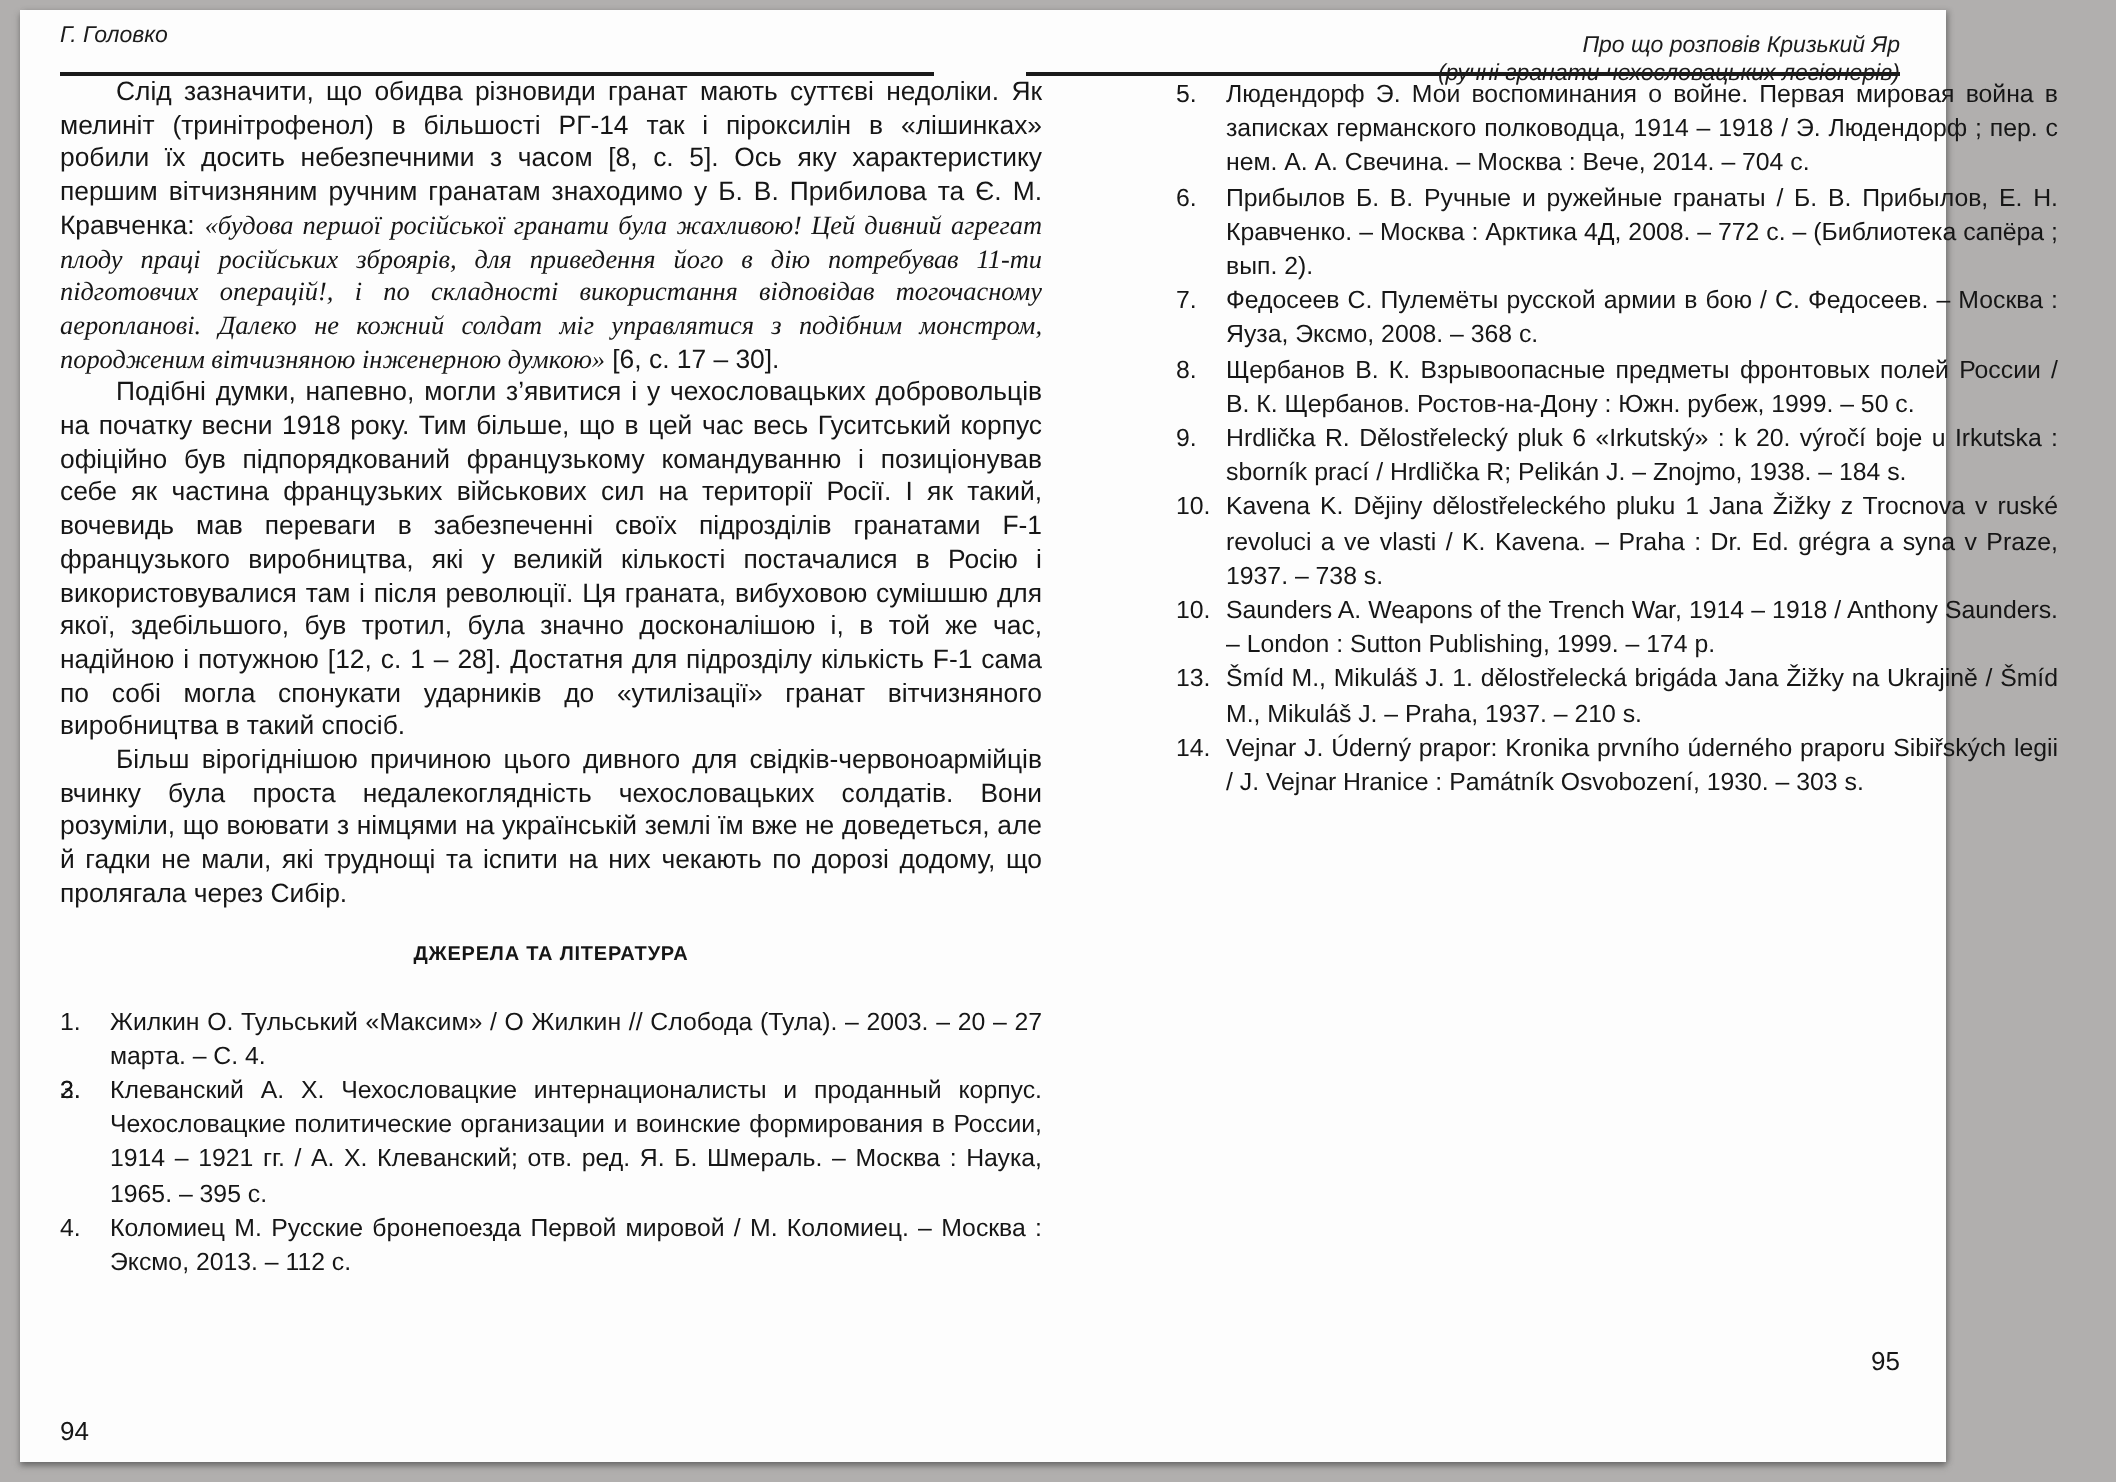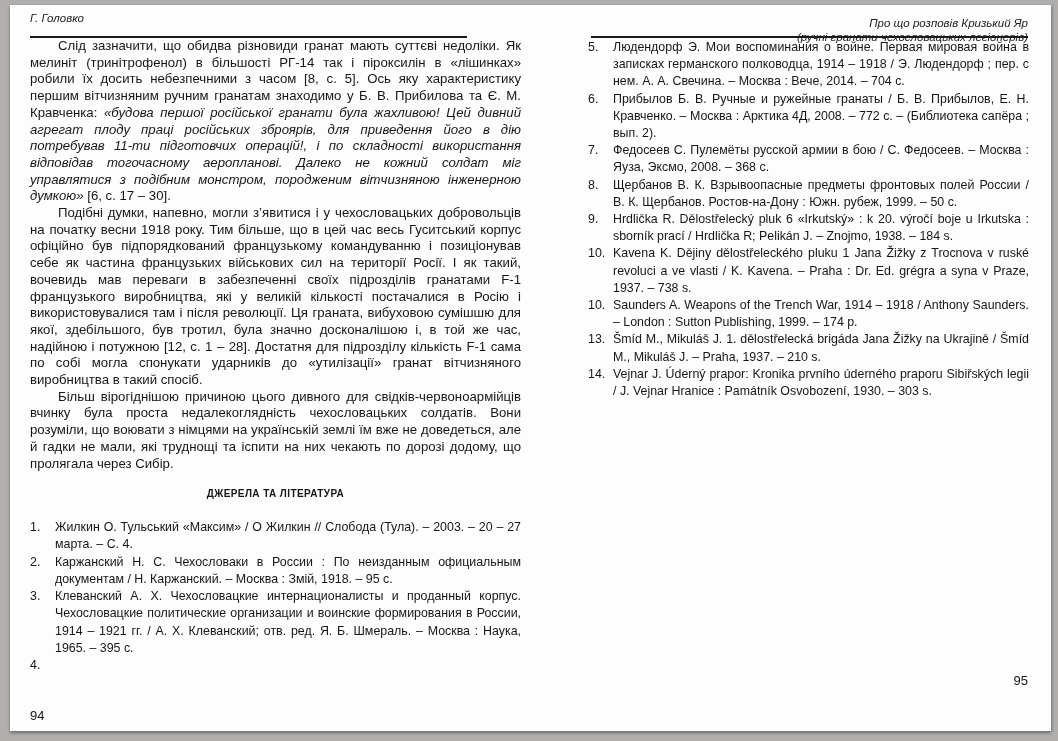--- a/index.html
+++ b/index.html
@@ -7,21 +7,21 @@
     width: 1058px; height: 741px;
     background: #b1afae;
     font-family: "Liberation Sans", "DejaVu Sans", sans-serif;
     color: #1a1a1a;
     overflow: hidden;
     position: relative;
   }
   .spread {
     position: absolute;
     left: 10px; top: 5px;
-    width: 1041px; height: 726px;
+    width: 963px; height: 726px;
     background: #fdfdfd;
     box-shadow: 0 2px 3px rgba(60,60,60,.55), 2px 0 2px rgba(90,90,90,.25);
   }
   .hdr-left {
     position: absolute; left: 20px; top: 7px;
     font-style: italic; font-size: 11.5px; color: #1c1c1c;
   }
   .hdr-right {
     position: absolute; right: 23px; top: 12px;
     text-align: right; font-style: italic;
@@ -35,21 +35,21 @@
 
   .col { position: absolute; }
   .col-left  { left: 20px;  top: 33px; width: 491px; }
   .col-right { left: 578px; top: 34px; width: 441px; }
 
   .para {
     font-size: 13.2px; line-height: 16.7px;
     text-align: justify; text-indent: 28px;
     color: #161616;
   }
-  .para .it { font-style: italic; }
+  .para .it { font-style: italic; font-family: Liberation Serif, serif; }
 
   .section-heading {
     margin-top: 16px;
     text-align: center;
     font-weight: bold;
     font-size: 10px;
     letter-spacing: 0.4px;
     color: #161616;
   }
   .ref-list { margin-top: 20px; }
@@ -84,23 +84,23 @@
 
   <div class="col col-left">
     <div>
         <p class="para"><span>Слід зазначити, що обидва різновиди гранат мають суттєві недоліки. Як мелиніт (тринітрофенол) в більшості РГ-14 так і піроксилін в «лішинках» робили їх досить небезпечними з часом [8, с. 5]. Ось яку характеристику першим вітчизняним ручним гранатам знаходимо у Б. В. Прибилова та Є. М. Кравченка: </span><span class="it">«будова першої російської гранати була жахливою! Цей дивний агрегат плоду праці російських зброярів, для приведення його в дію потребував 11-ти підготовчих операцій!, і по складності використання відповідав тогочасному аеропланові. Далеко не кожний солдат міг управлятися з подібним монстром, породженим вітчизняною інженерною думкою»</span><span> [6, с. 17 – 30].</span></p>
         <p class="para"><span>Подібні думки, напевно, могли з’явитися і у чехословацьких добровольців на початку весни 1918 року. Тим більше, що в цей час весь Гуситський корпус офіційно був підпорядкований французькому командуванню і позиціонував себе як частина французьких військових сил на території Росії. І як такий, вочевидь мав переваги в забезпеченні своїх підрозділів гранатами F-1 французького виробництва, які у великій кількості постачалися в Росію і використовувалися там і після революції. Ця граната, вибуховою сумішшю для якої, здебільшого, був тротил, була значно досконалішою і, в той же час, надійною і потужною [12, с. 1 – 28]. Достатня для підрозділу кількість F-1 сама по собі могла спонукати ударників до «утилізації» гранат вітчизняного виробництва в такий спосіб.</span></p>
         <p class="para"><span>Більш вірогіднішою причиною цього дивного для свідків-червоноармійців вчинку була проста недалекоглядність чехословацьких солдатів. Вони розуміли, що воювати з німцями на українській землі їм вже не доведеться, але й гадки не мали, які труднощі та іспити на них чекають по дорозі додому, що пролягала через Сибір.</span></p>
       </div>
     <h2 class="section-heading">ДЖЕРЕЛА ТА ЛІТЕРАТУРА</h2>
     <div class="ref-list">
         <div class="ref"><span class="ref-num">1.</span><span>Жилкин О. Тульський «Максим» / О Жилкин // Слобода (Тула). – 2003. – 20 – 27 марта. – С. 4.</span></div>
-        <div class="ref"><span class="ref-num">2.</span><span>Каржанский Н. С. Чехословаки в России : По неизданным официальным документам / Н. Каржанский. – Москва : Змій, 1918. – 95 с.</span></div>
+        <div class="ref"><span class="ref-num">2.</span></div>
         <div class="ref"><span class="ref-num">3.</span><span>Клеванский А. Х. Чехословацкие интернационалисты и проданный корпус. Чехословацкие политические организации и воинские формирования в России, 1914 – 1921 гг. / А. Х. Клеванский; отв. ред. Я. Б. Шмераль. – Москва : Наука, 1965. – 395 с.</span></div>
-        <div class="ref"><span class="ref-num">4.</span></div>
+        <div class="ref"><span class="ref-num">4.</span><span>Коломиец М. Русские бронепоезда Первой мировой / М. Коломиец. – Москва : Эксмо, 2013. – 112 с.</span></div>
       </div>
   </div>
 
   <div class="col col-right">
     <div class="ref-list">
         <div class="ref"><span class="ref-num">5.</span><span>Людендорф Э. Мои воспоминания о войне. Первая мировая война в записках германского полководца, 1914 – 1918 / Э. Людендорф ; пер. с нем. А. А. Свечина. – Москва : Вече, 2014. – 704 с.</span></div>
         <div class="ref"><span class="ref-num">6.</span><span>Прибылов Б. В. Ручные и ружейные гранаты / Б. В. Прибылов, Е. Н. Кравченко. – Москва : Арктика 4Д, 2008. – 772 с. – (Библиотека сапёра ; вып. 2).</span></div>
         <div class="ref"><span class="ref-num">7.</span><span>Федосеев С. Пулемёты русской армии в бою / С. Федосеев. – Москва : Яуза, Эксмо, 2008. – 368 с.</span></div>
         <div class="ref"><span class="ref-num">8.</span><span>Щербанов В. К. Взрывоопасные предметы фронтовых полей России / В. К. Щербанов. Ростов-на-Дону : Южн. рубеж, 1999. – 50 с.</span></div>
         <div class="ref"><span class="ref-num">9.</span><span>Hrdlička R. Dělostřelecký pluk 6 «Irkutský» : k 20. výročí boje u Irkutska : sborník prací / Hrdlička R; Pelikán J. – Znojmo, 1938. – 184 s.</span></div>

